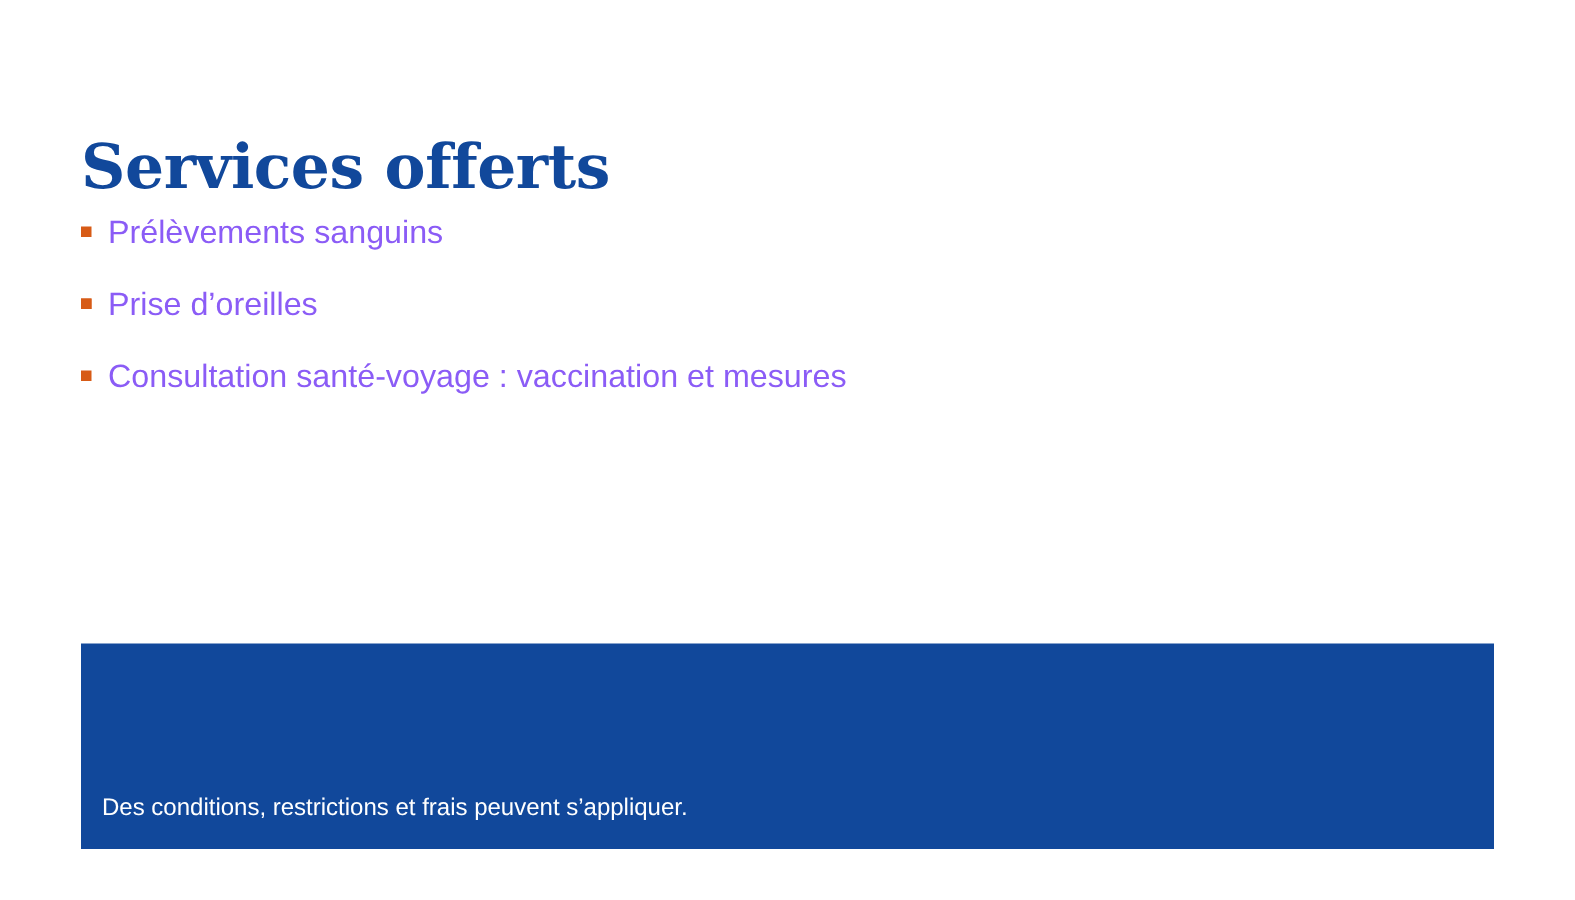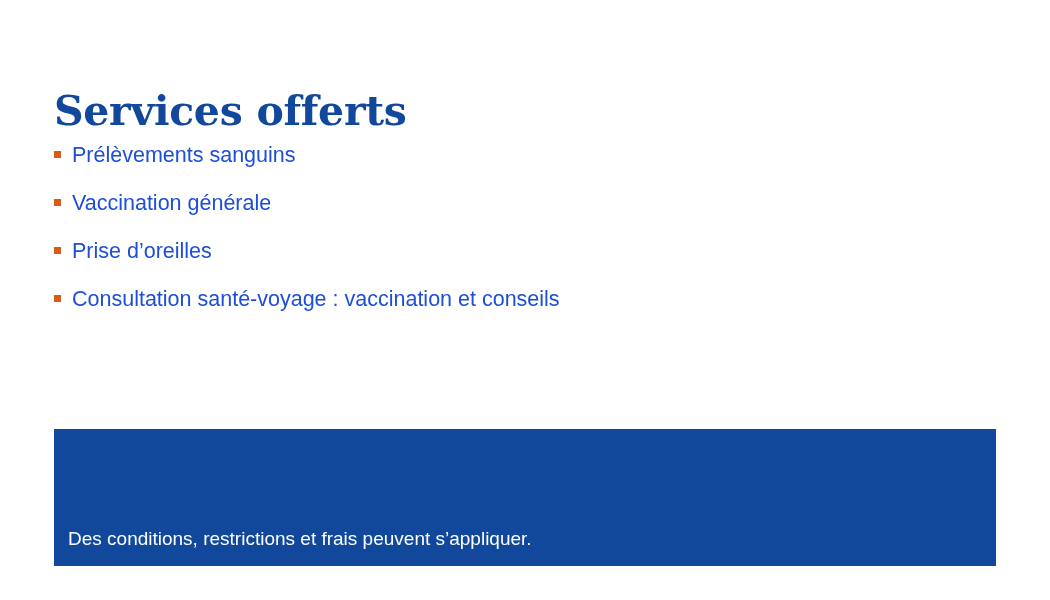--- a/index.html
+++ b/index.html
@@ -40,21 +40,21 @@
     list-style: none;
     margin: 0;
     padding: 0;
   }
   .bullet-item {
     position: relative;
     padding-left: 18px;
     margin-bottom: 14px;
     font-size: 21.5px;
     line-height: 34px;
-    color: #1d4ed8;
+    color: #8b5cf6;
     white-space: nowrap;
   }
   .bullet-marker {
     position: absolute;
     left: 0;
     top: 13px;
     width: 7px;
     height: 7px;
     background: #D75B16;
     display: block;
@@ -69,47 +69,46 @@
     width: 942px;
     height: 137px;
     background: #11489B;
   }
   .note-text {
     position: absolute;
     left: 14px;
     bottom: 16px;
     right: 14px;
     color: #ffffff;
-    font-size: 19px;
+    font-size: 16px;
     line-height: 22px;
   }
 </style>
 </head>
 <body>
 
 <div class="slide">
 
   <h1 class="slide-title">Services offerts</h1>
 
   <ul class="bullet-list">
     <li class="bullet-item">
       <span class="bullet-marker"></span>
       <span class="bullet-text">Prélèvements sanguins</span>
     </li>
     <li class="bullet-item">
       <span class="bullet-marker"></span>
-      <span class="bullet-text">Vaccination générale</span>
     </li>
     <li class="bullet-item">
       <span class="bullet-marker"></span>
       <span class="bullet-text">Prise d’oreilles</span>
     </li>
     <li class="bullet-item">
       <span class="bullet-marker"></span>
-      <span class="bullet-text">Consultation santé-voyage : vaccination et conseils</span>
+      <span class="bullet-text">Consultation santé-voyage : vaccination et mesures</span>
     </li>
   </ul>
 
   <div class="note-bar">
     <div class="note-text">Des conditions, restrictions et frais peuvent s’appliquer.</div>
   </div>
 
 </div>
 
 </body></html>

